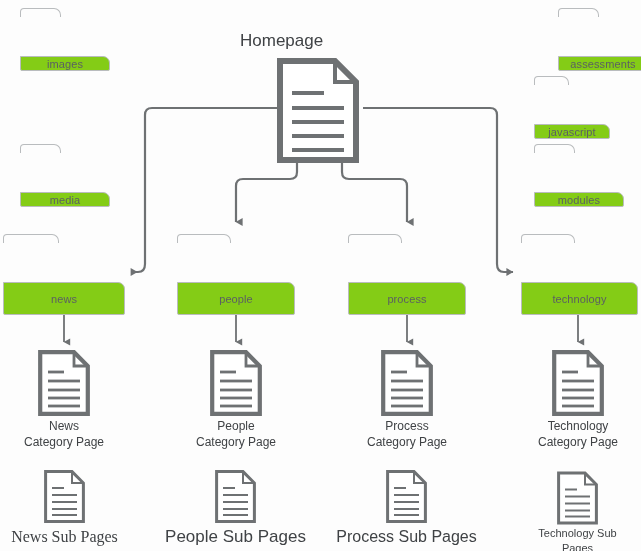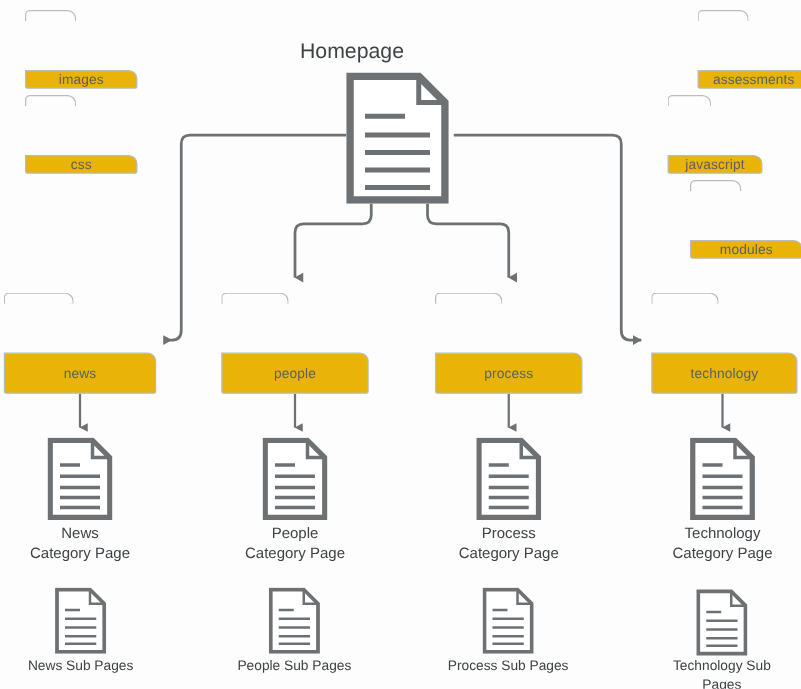--- a/index.html
+++ b/index.html
@@ -17,21 +17,21 @@
     position:absolute;left:0;top:0;height:9px;width:46%;
     border:1px solid #b9bcbe;border-bottom:none;
     border-radius:4px 7px 0 0;
     background:#fdfdfd;
     box-sizing:border-box;
   }
   .folder .f-body{
     position:absolute;left:0;top:8px;right:0;bottom:0;
     border:1px solid #b9bcbe;
     border-radius:0 7px 2px 2px;
-    background:#eab308;
+    background:#84cc16;
     box-sizing:border-box;
     margin-top:40px;
   }
   .folder .f-label{
     position:absolute;left:0;right:0;top:50%;
     transform:translateY(-50%);
     text-align:center;
     font-size:11px;color:#5b5f63;
     letter-spacing:.1px;
     white-space:nowrap;
@@ -93,43 +93,43 @@
     <path d="M578,315 L578,342" fill="none" stroke="#6e7173" stroke-width="1.8" marker-end="url(#arrDownThin)"></path>
   </svg>
 
   <div class="folder" style="left:20px;top:8px;width:90px;height:63px;">
     <div class="f-tab"></div>
     <div class="f-body">
       <div class="f-label">images</div>
     </div>
   </div>
 
-  <div class="folder" style="left:20px;top:76px;width:90px;height:63px;">
-    <div class="f-tab"></div>
-    <div class="f-body">
-      <div class="f-label">css</div>
-    </div>
-  </div>
-
+
+  <div class="folder" style="left:20px;top:144px;width:90px;height:63px;">
+    <div class="f-tab"></div>
+    <div class="f-body">
+      <div class="f-label">media</div>
+    </div>
+  </div>
 
   <div class="folder" style="left:558px;top:8px;width:90px;height:63px;">
     <div class="f-tab"></div>
     <div class="f-body">
       <div class="f-label">assessments</div>
     </div>
   </div>
 
   <div class="folder" style="left:534px;top:76px;width:76px;height:63px;">
     <div class="f-tab"></div>
     <div class="f-body">
       <div class="f-label">javascript</div>
     </div>
   </div>
 
-  <div class="folder" style="left:552px;top:144px;width:90px;height:63px;">
+  <div class="folder" style="left:534px;top:144px;width:90px;height:63px;">
     <div class="f-tab"></div>
     <div class="f-body">
       <div class="f-label">modules</div>
     </div>
   </div>
 
   <div class="titletext" style="left:240px;top:31px;width:160px;">Homepage</div>
 
   <div class="doc" style="left:277px;top:58px;width:82px;height:105px;">
     <svg class="d-shape" viewBox="0 0 82 105">
@@ -250,51 +250,51 @@
       <path d="M1.6,1.6 L28,1.6 L39.4,13 L39.4,51.4 L1.6,51.4 Z" fill="#ffffff" stroke="#6e7173" stroke-width="3" stroke-linejoin="miter"></path>
       <path d="M28,1.6 L28,13 L39.4,13" fill="none" stroke="#6e7173" stroke-width="2"></path>
       <g stroke="#6e7173" stroke-width="2">
         <line x1="8" y1="18" x2="20" y2="18"></line>
         <line x1="8" y1="25" x2="33" y2="25"></line>
         <line x1="8" y1="32" x2="33" y2="32"></line>
         <line x1="8" y1="39" x2="33" y2="39"></line>
         <line x1="8" y1="45" x2="33" y2="45"></line>
       </g>
     </svg>
-    <div class="d-label" style="top:56px;font-size:11px;">News Sub Pages</div>
+    <div class="d-label" style="top:56px;font-size:16px;font-family:Liberation Serif, serif;">News Sub Pages</div>
   </div>
 
   <div class="doc" style="left:215px;top:470px;width:41px;height:53px;">
     <svg class="d-shape" viewBox="0 0 41 53">
       <path d="M1.6,1.6 L28,1.6 L39.4,13 L39.4,51.4 L1.6,51.4 Z" fill="#ffffff" stroke="#6e7173" stroke-width="3" stroke-linejoin="miter"></path>
       <path d="M28,1.6 L28,13 L39.4,13" fill="none" stroke="#6e7173" stroke-width="2"></path>
       <g stroke="#6e7173" stroke-width="2">
         <line x1="8" y1="18" x2="20" y2="18"></line>
         <line x1="8" y1="25" x2="33" y2="25"></line>
         <line x1="8" y1="32" x2="33" y2="32"></line>
         <line x1="8" y1="39" x2="33" y2="39"></line>
         <line x1="8" y1="45" x2="33" y2="45"></line>
       </g>
     </svg>
-    <div class="d-label" style="top:56px;font-size:11px;">People Sub Pages</div>
+    <div class="d-label" style="top:56px;font-size:17px;">People Sub Pages</div>
   </div>
 
   <div class="doc" style="left:386px;top:470px;width:41px;height:53px;">
     <svg class="d-shape" viewBox="0 0 41 53">
       <path d="M1.6,1.6 L28,1.6 L39.4,13 L39.4,51.4 L1.6,51.4 Z" fill="#ffffff" stroke="#6e7173" stroke-width="3" stroke-linejoin="miter"></path>
       <path d="M28,1.6 L28,13 L39.4,13" fill="none" stroke="#6e7173" stroke-width="2"></path>
       <g stroke="#6e7173" stroke-width="2">
         <line x1="8" y1="18" x2="20" y2="18"></line>
         <line x1="8" y1="25" x2="33" y2="25"></line>
         <line x1="8" y1="32" x2="33" y2="32"></line>
         <line x1="8" y1="39" x2="33" y2="39"></line>
         <line x1="8" y1="45" x2="33" y2="45"></line>
       </g>
     </svg>
-    <div class="d-label" style="top:56px;font-size:11px;">Process Sub Pages</div>
+    <div class="d-label" style="top:56px;font-size:16px;">Process Sub Pages</div>
   </div>
 
   <div class="doc" style="left:557px;top:470px;width:41px;height:56px;">
     <svg class="d-shape" viewBox="0 0 41 53">
       <path d="M1.6,1.6 L28,1.6 L39.4,13 L39.4,51.4 L1.6,51.4 Z" fill="#ffffff" stroke="#6e7173" stroke-width="3" stroke-linejoin="miter"></path>
       <path d="M28,1.6 L28,13 L39.4,13" fill="none" stroke="#6e7173" stroke-width="2"></path>
       <g stroke="#6e7173" stroke-width="2">
         <line x1="8" y1="18" x2="20" y2="18"></line>
         <line x1="8" y1="25" x2="33" y2="25"></line>
         <line x1="8" y1="32" x2="33" y2="32"></line>

